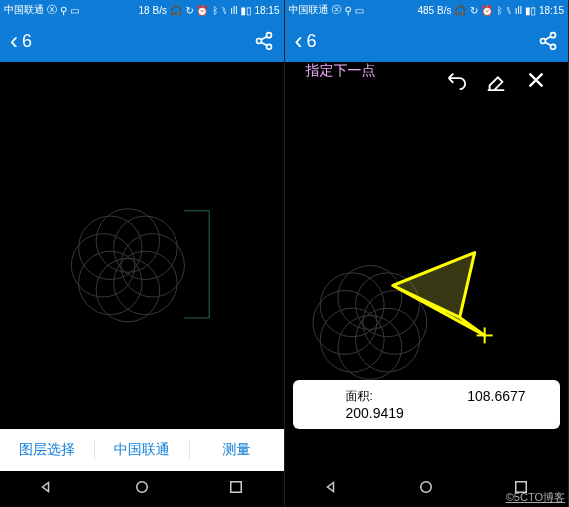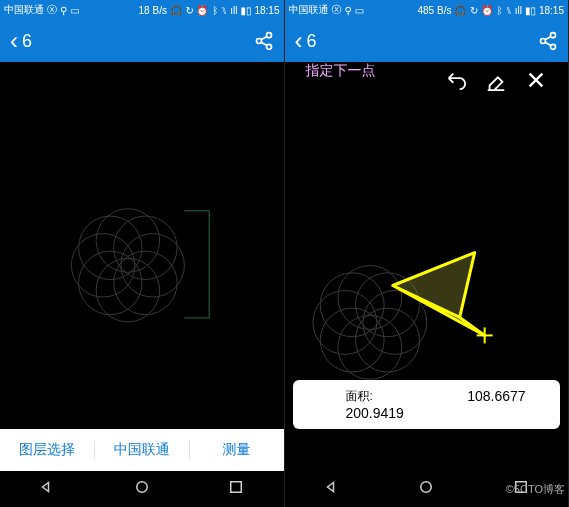--- a/index.html
+++ b/index.html
@@ -94,25 +94,26 @@
     .nav-bar {
       height: 36px;
       background: #000;
       display: flex;
       align-items: center;
       justify-content: space-around;
       color: #888;
     }
     .watermark {
       position: absolute;
-      bottom: 10px;
+      bottom: 2px;
       right: 4px;
       color: #aaa;
       font-size: 11px;
       z-index: 10;
+      text-decoration: underline;
     }
   </style>
 </head>
 <body>
 
 <div class="phone">
   <div class="status-bar">
     <div class="status-left">
       <span>中国联通</span>
       <span class="status-icon">ⓧ</span>

